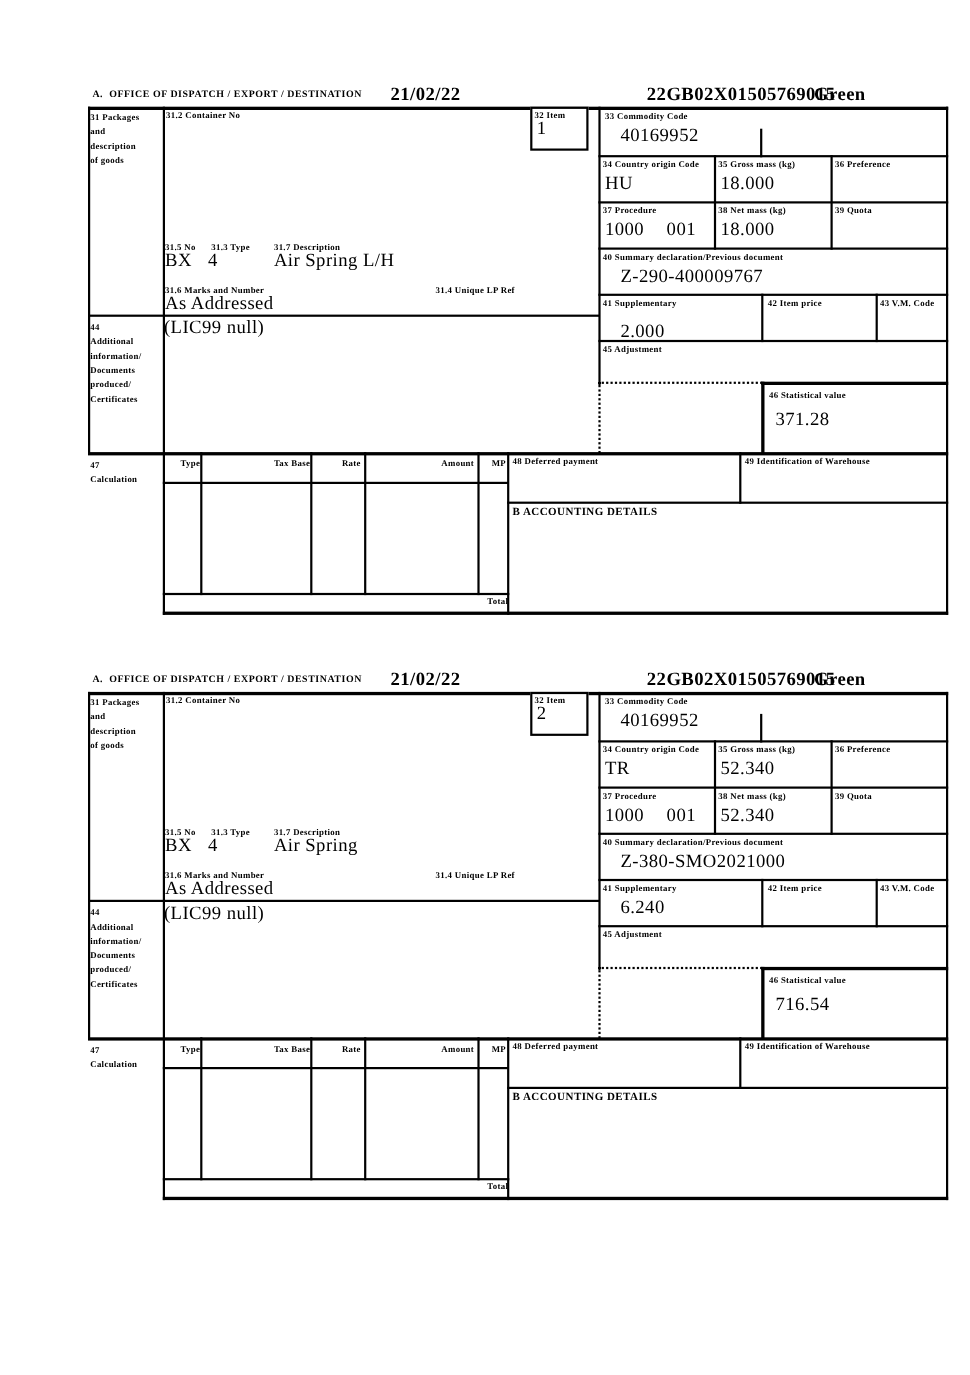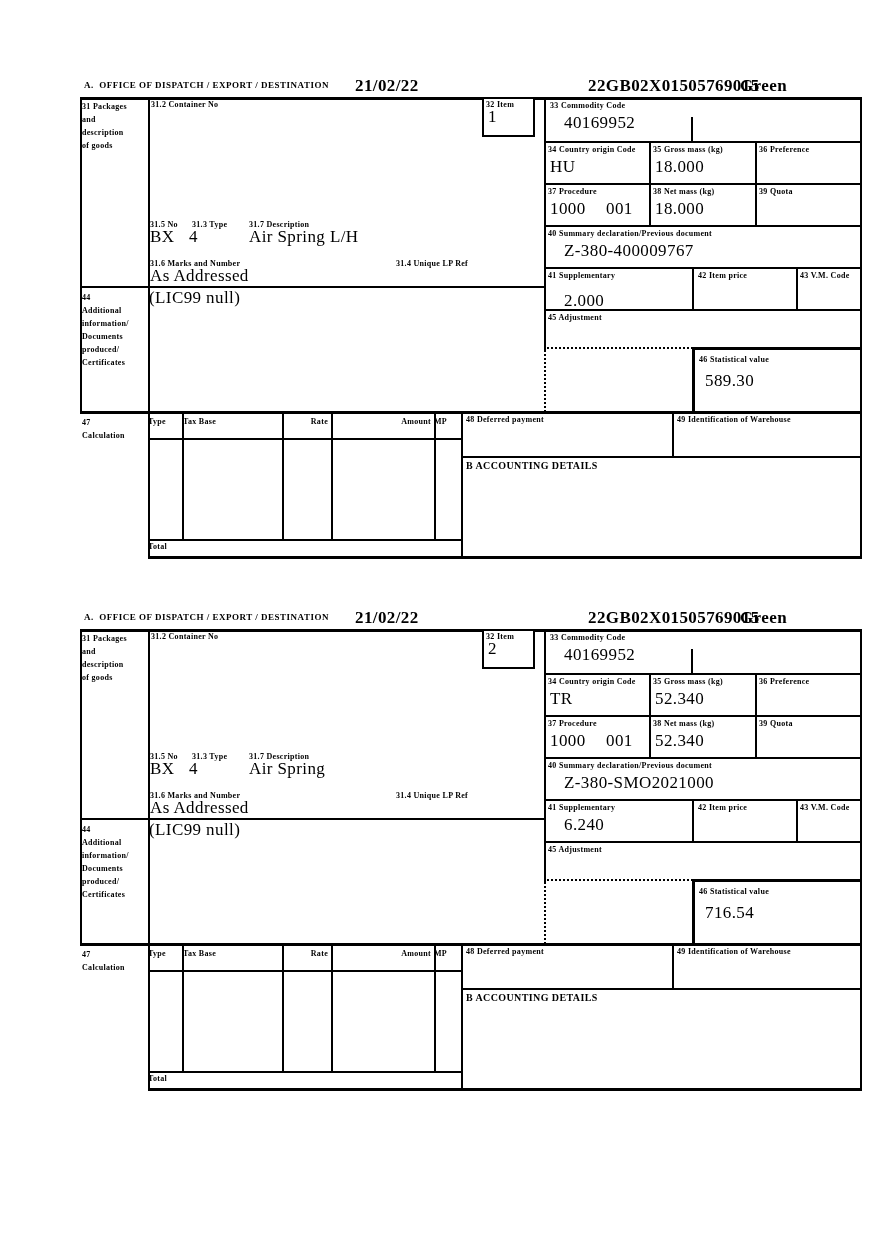--- a/index.html
+++ b/index.html
@@ -17,21 +17,21 @@
   .dv{position:absolute;width:0;border-left:2px dotted #000;}
   .obox{position:absolute;border:2px solid #000;background:#fff;}
   
   .lb{position:absolute;font-weight:bold;font-size:8px;line-height:10px;
       letter-spacing:0.3px;white-space:pre;}
   .lb13{line-height:13px;}
   .val{position:absolute;font-size:17px;line-height:17px;letter-spacing:0.4px;white-space:pre;}
   .hdr{position:absolute;font-weight:bold;font-size:9px;letter-spacing:0.5px;white-space:pre;}
   .hv{position:absolute;font-weight:bold;font-size:17px;line-height:17px;letter-spacing:0.4px;white-space:pre;}
   .acct{position:absolute;font-weight:bold;font-size:10px;letter-spacing:0.4px;white-space:pre;text-align:right;}
-  .cell{text-align:left;}
+  .cell{text-align:right;}
 </style>
 </head>
 <body>
 
 <div class="page">
 
   <div class="section">
 
     <div class="hdr" style="left:84px;top:80px;">A.  OFFICE OF DISPATCH / EXPORT / DESTINATION</div>
     <div class="hv" style="left:355px;top:77px;">21/02/22</div>
@@ -113,31 +113,31 @@
     <div class="lb" style="left:759px;top:145px;">36 Preference</div>
 
     <div class="lb" style="left:548px;top:187px;">37 Procedure</div>
     <div class="val" style="left:550px;top:200px;">1000</div>
     <div class="val" style="left:606px;top:200px;">001</div>
     <div class="lb" style="left:653px;top:187px;">38 Net mass (kg)</div>
     <div class="val" style="left:655px;top:200px;">18.000</div>
     <div class="lb" style="left:759px;top:187px;">39 Quota</div>
 
     <div class="lb" style="left:548px;top:229px;">40 Summary declaration/Previous document</div>
-    <div class="val" style="left:564px;top:242px;">Z-380-400009767</div>
+    <div class="val" style="left:564px;top:242px;">Z-290-400009767</div>
 
     <div class="lb" style="left:548px;top:271px;">41 Supplementary</div>
     <div class="val" style="left:564px;top:292px;">2.000</div>
     <div class="lb" style="left:698px;top:271px;">42 Item price</div>
     <div class="lb" style="left:800px;top:271px;">43 V.M. Code</div>
 
     <div class="lb" style="left:548px;top:313px;">45 Adjustment</div>
 
     <div class="lb" style="left:699px;top:355px;">46 Statistical value</div>
-    <div class="val" style="left:705px;top:372px;">589.30</div>
+    <div class="val" style="left:705px;top:372px;">371.28</div>
 
     <div class="lb cell" style="left:148px;top:417px;width:34px;">Type</div>
     <div class="lb cell" style="left:183px;top:417px;width:99px;">Tax Base</div>
     <div class="lb" style="left:285px;top:417px;width:43px;text-align:right;">Rate</div>
     <div class="lb" style="left:335px;top:417px;width:96px;text-align:right;">Amount</div>
     <div class="lb cell" style="left:434px;top:417px;width:26px;">MP</div>
     <div class="lb cell" style="left:148px;top:542px;width:314px;">Total</div>
 
     <div class="lb" style="left:466px;top:415px;">48 Deferred payment</div>
     <div class="lb" style="left:677px;top:415px;">49 Identification of Warehouse</div>

